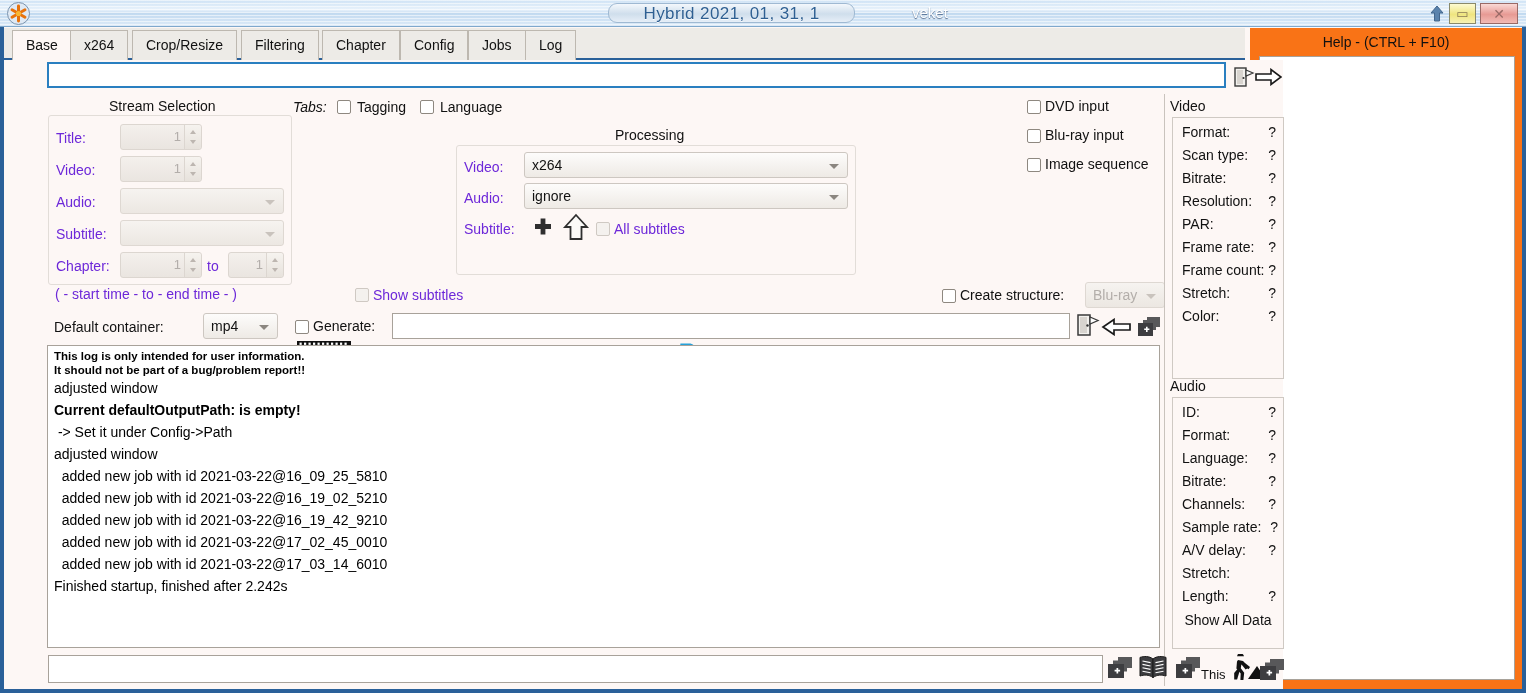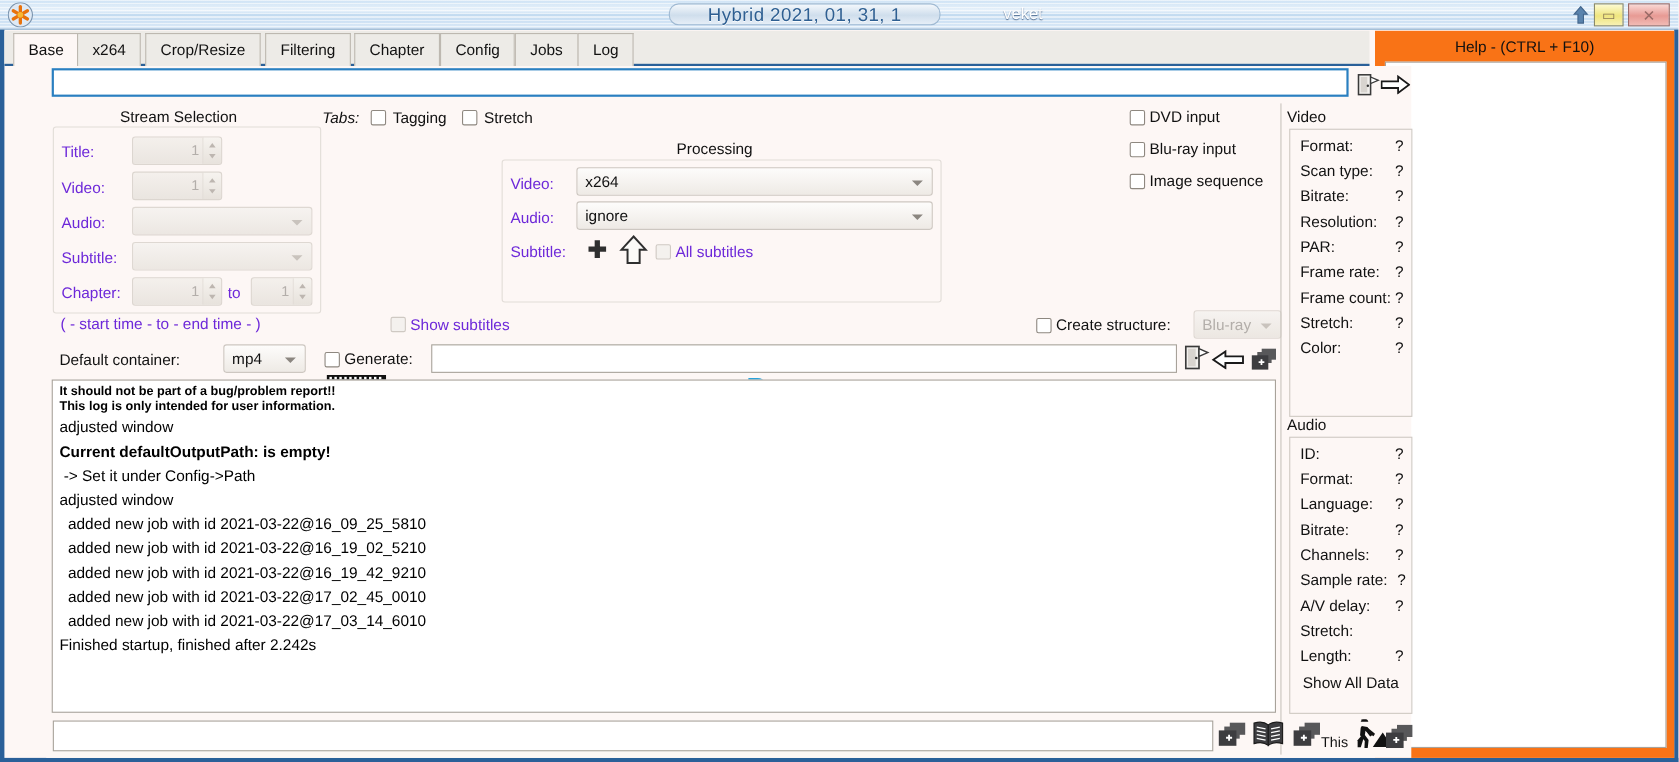--- a/index.html
+++ b/index.html
@@ -278,21 +278,21 @@
       <span class="val">1</span>
       <span class="btns"></span>
     </div>
 
     <div class="lbl dim" style="left:13px;top:226px;">( - start time -   to   - end time - )</div>
 
     <div class="lbl" style="left:251px;top:39px;font-style:italic;">Tabs:</div>
     <div class="cb" style="left:295px;top:40px;"></div>
     <div class="lbl" style="left:315px;top:39px;">Tagging</div>
     <div class="cb" style="left:378px;top:40px;"></div>
-    <div class="lbl" style="left:398px;top:39px;">Stretch</div>
+    <div class="lbl" style="left:398px;top:39px;">Language</div>
 
     <div class="grp-title" style="left:573px;top:67px;">Processing</div>
     <div class="gbox" style="left:414px;top:85px;width:400px;height:130px;"></div>
 
     <div class="lbl dim" style="left:422px;top:99px;">Video:</div>
     <div class="combo" style="left:482px;top:92px;width:324px;">
       <span>x264</span>
       <span class="arrow"></span>
     </div>
 
@@ -404,22 +404,22 @@
     <span class="icon-sq" style="left:1095px;top:256px;">
       <svg width="26" height="22" viewBox="0 0 26 22">
         <rect x="10" y="1" width="13" height="10" fill="#58585a"></rect>
         <rect x="6" y="4" width="13" height="10" fill="#58585a"></rect>
         <rect x="1" y="7" width="15" height="13" fill="#3d3d40"></rect>
         <path d="M7.2 12.5 h1.8 v-1.8 h1.6 v1.8 h1.8 v1.6 h-1.8 v1.8 h-1.6 v-1.8 h-1.8 z" fill="#ffffff"></path>
       </svg>
     </span>
 
     <div class="logbox">
+      <div class="log-l tiny">This log is only intended for user information.</div>
       <div class="log-l tiny">It should not be part of a bug/problem report!!</div>
-      <div class="log-l tiny">This log is only intended for user information.</div>
       <div class="log-l">adjusted window</div>
       <div class="log-l bold">Current defaultOutputPath: is empty!</div>
       <div class="log-l"> -&gt; Set it under Config-&gt;Path</div>
       <div class="log-l">adjusted window</div>
       <div class="log-l">  added new job with id 2021-03-22@16_09_25_5810</div>
       <div class="log-l">  added new job with id 2021-03-22@16_19_02_5210</div>
       <div class="log-l">  added new job with id 2021-03-22@16_19_42_9210</div>
       <div class="log-l">  added new job with id 2021-03-22@17_02_45_0010</div>
       <div class="log-l">  added new job with id 2021-03-22@17_03_14_6010</div>
       <div class="log-l">Finished startup, finished after 2.242s</div>

